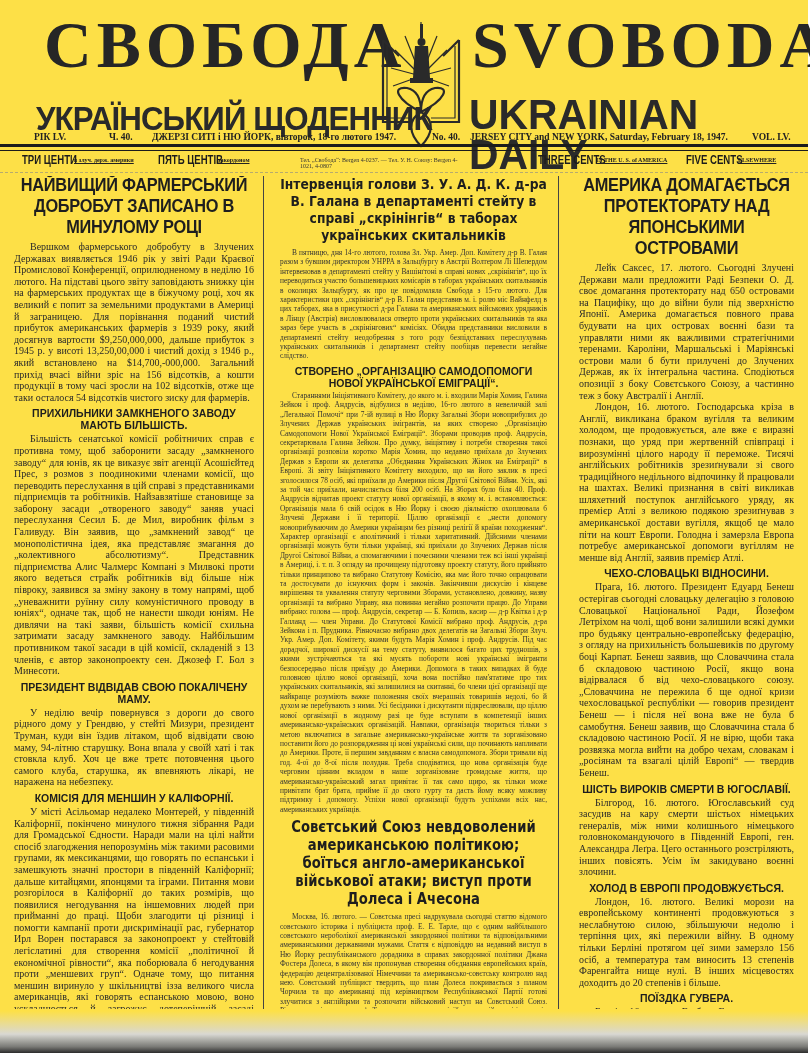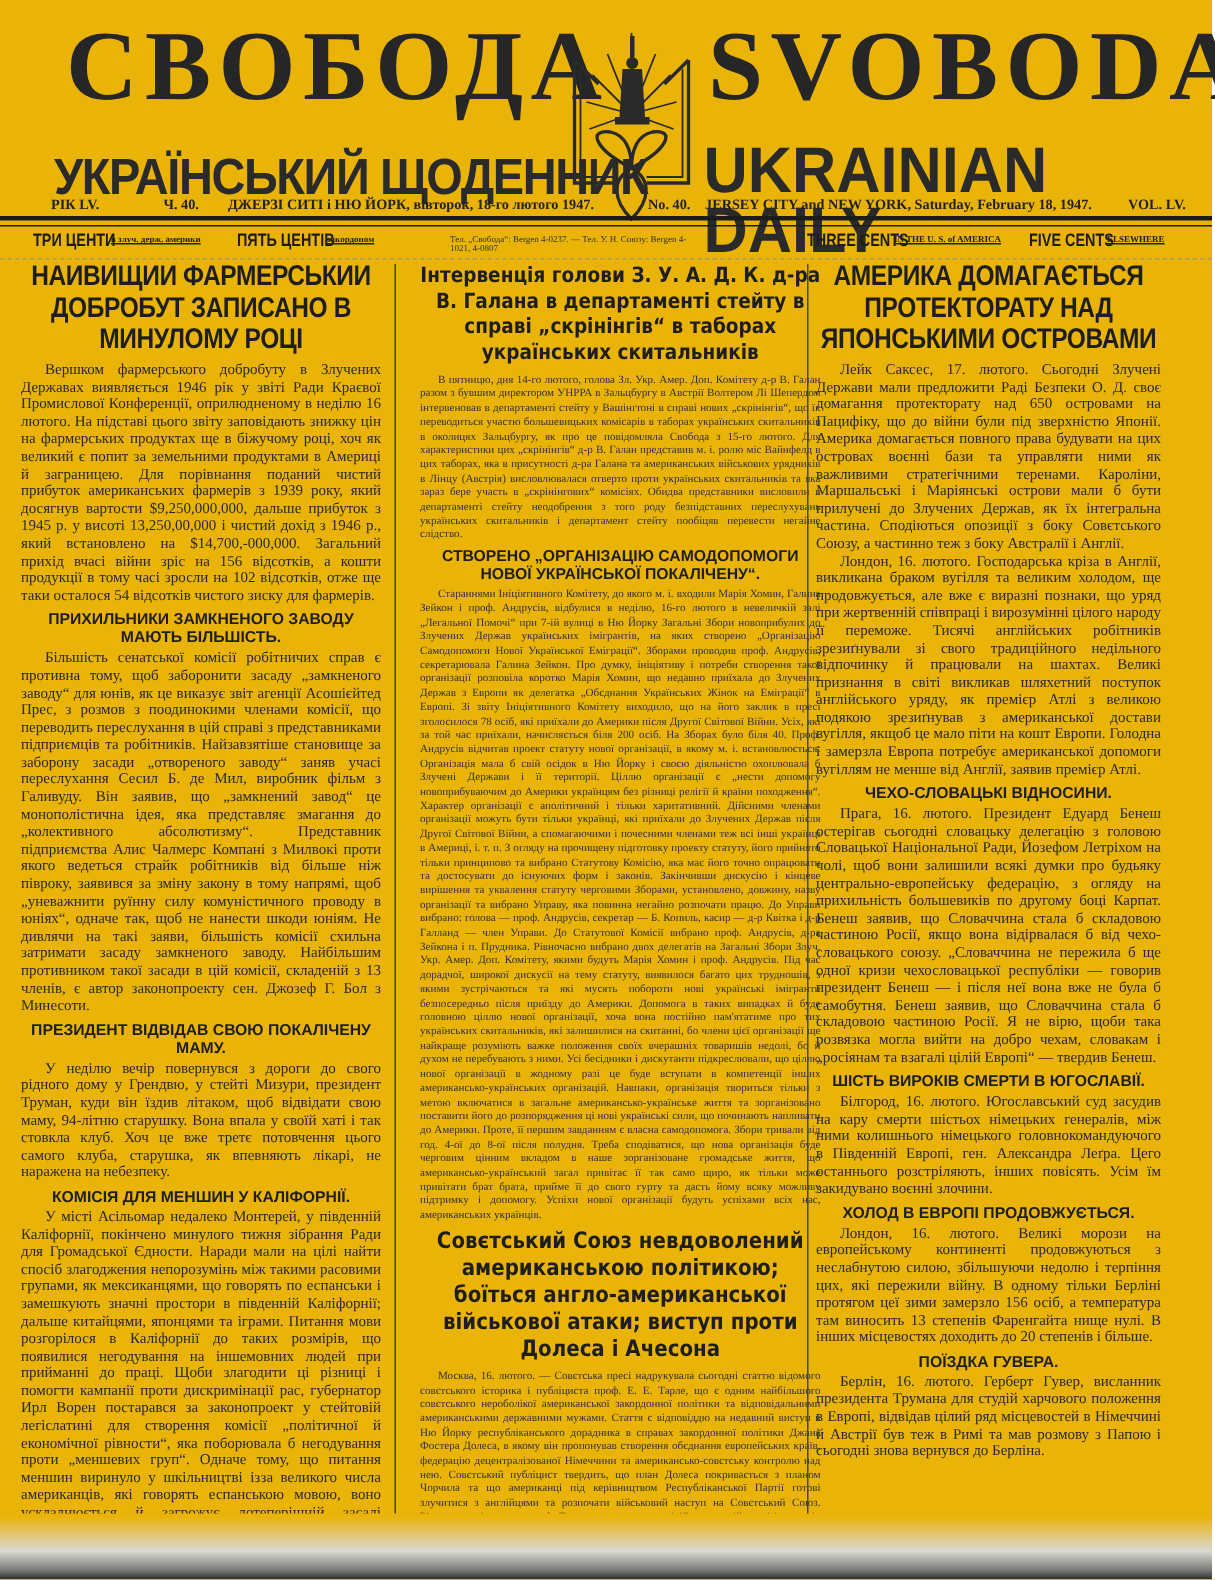--- a/index.html
+++ b/index.html
@@ -1,20 +1,20 @@
 <!DOCTYPE html>
 <html><head>
 <meta charset="utf-8">
 <style>
   * { box-sizing: border-box; margin: 0; padding: 0; }
   html, body { width: 810px; height: 1053px; background: #fff; overflow: hidden; }
   body { font-family: "Liberation Serif", serif; color: #1a1a1a; }
   .page {
     position: relative; width: 810px; height: 1053px;
-    background: #eab308;
+    background: #fde047;
     padding: 6px 8px 0 14px;
     border-right: 2px solid #fff;
   }
   .page::after {
     content: ""; position: absolute; left: 0; right: 0; bottom: 0; height: 42px;
     background: linear-gradient(to bottom, rgba(243,242,238,0) 0%, #d9d8d2 55%, #7a7a76 85%, #2b2b2b 100%);
     pointer-events: none;
   }
   
   .masthead { position: relative; height: 134px; }
@@ -46,21 +46,21 @@
   .price { position: absolute; top: 0; font-family: "Liberation Sans", sans-serif; font-weight: 700; font-size: 12px; transform: scaleX(0.8); transform-origin: left; color:#1c1c1c;}
   .price-small { position: absolute; top: 4px; font-size: 6px; font-weight: 700; text-decoration: underline; color:#222; }
   .phone { position: absolute; top: 4px; font-size: 6px; color:#333; }
   .rule-under-price { position: absolute; top: 172px; left: 0; right: 0; border-top: 1px dashed #888; opacity: .6; }
 
   
   .columns { position: absolute; top: 176px; left: 14px; right: 8px; bottom: 44px; }
   .col { position: absolute; top: 0; bottom: 0; overflow: hidden; }
   .col.left { left: 0; width: 244px; padding-right: 4px; }
   .col.mid { left: 249px; width: 300px; border-left: 1px solid #444; padding: 0 16px; }
-  .col.right { left: 524px; width: 236px; border-left: 1px solid #444; padding-left: 5px; }
+  .col.right { left: 544px; width: 236px; border-left: 1px solid #444; padding-left: 20px; }
 
   .headline-big {
     font-family: "Liberation Sans", sans-serif; font-weight: 700;
     font-size: 19px; line-height: 21px; text-align: center; letter-spacing: -0.3px;
     color: #1e1e1e; transform: scaleX(0.86); transform-origin: center; margin: -2px -18px 4px -18px;
   }
   .headline-mid {
     font-family: "DejaVu Sans", sans-serif; font-weight: 700;
     font-size: 14px; line-height: 17px; text-align: center; color:#1e1e1e;
     transform: scaleX(0.88); margin: 0 -20px 4px -20px;
@@ -157,21 +157,21 @@
 
       <div class="subhead">КОМІСІЯ ДЛЯ МЕНШИН У КАЛІФОРНІЇ.</div>
       <p class="body">У місті Асільомар недалеко Монтерей, у південній Каліфорнії, покінчено минулого тижня зібрання Ради для Громадської Єдности. Наради мали на цілі найти спосіб злагоджения непорозумінь між такими расовими групами, як мексиканцями, що говорять по еспанськи і замешкують значні простори в південній Каліфорнії; дальше китайцями, японцями та іграми. Питання мови розгорілося в Каліфорнії до таких розмірів, що появилися негодування на іншемовних людей при прийманні до праці. Щоби злагодити ці різниці і помогти кампанії проти дискримінації рас, губернатор Ирл Ворен постарався за законопроект у стейтовій легіслатині для створення комісії „політичної й економічної рівности“, яка поборювала б негодування проти „меншевих груп“. Одначе тому, що питання меншин виринуло у шкільництві ізза великого числа американців, які говорять еспанською мовою, воно ускладнюється й загрожує дотеперішній засаді одномовности у школах.</p>
 
     </div>
 
     <div class="col mid">
       <div class="headline-mid">Інтервенція голови З. У. А. Д. К. д-ра В. Галана в департаменті стейту в справі „скрінінгів“ в таборах українських скитальників</div>
       <p class="body small">В пятницю, дня 14-го лютого, голова Зл. Укр. Амер. Доп. Комітету д-р В. Галан разом з бувшим директором УНРРА в Зальцбургу в Австрії Волтером Лі Шепердом інтервеновав в департаменті стейту у Вашінґтоні в справі нових „скрінінгів“, що їх переводиться участю большевицьких комісарів в таборах українських скитальників в околицях Зальцбургу, як про це повідомляла Свобода з 15-го лютого. Для характеристики цих „скрінінгів“ д-р В. Галан представив м. і. ролю міс Вайнфелд в цих таборах, яка в присутності д-ра Галана та американських військових урядників в Лінцу (Австрія) висловлювалася отверто проти українських скитальників та яка зараз бере участь в „скрінінгових“ комісіях. Обидва представники висловили в департаменті стейту неодобрення з того роду безпідставних переслухувань українських скитальників і департамент стейту пообіцяв перевести негайне слідство.</p>
 
-      <div class="subhead">СТВОРЕНО „ОРГАНІЗАЦІЮ САМОДОПОМОГИ НОВОЇ УКРАЇНСЬКОЇ ПОКАЛІЧЕНУ“.</div>
+      <div class="subhead">СТВОРЕНО „ОРГАНІЗАЦІЮ САМОДОПОМОГИ НОВОЇ УКРАЇНСЬКОЇ ЕМІГРАЦІЇ“.</div>
       <p class="body small">Стараннями Ініціятивного Комітету, до якого м. і. входили Марія Хомин, Галина Зейкон і проф. Андрусів, відбулися в неділю, 16-го лютого в невеличкій залі „Легальної Помочі“ при 7-ій вулиці в Ню Йорку Загальні Збори новоприбулих до Злучених Держав українських імігрантів, на яких створено „Організацію Самодопомоги Нової Української Еміграції“. Зборами проводив проф. Андрусів, секретарювала Галина Зейкон. Про думку, ініціятиву і потреби створення такої організації розповіла коротко Марія Хомин, що недавно приїхала до Злучених Держав з Европи як делегатка „Обєднання Українських Жінок на Еміграції“ в Европі. Зі звіту Ініціятивного Комітету виходило, що на його заклик в пресі зголосилося 78 осіб, які приїхали до Америки після Другої Світової Війни. Усіх, які за той час приїхали, начисляється біля 200 осіб. На Зборах було біля 40. Проф. Андрусів відчитав проект статуту нової організації, в якому м. і. встановлюється: Організація мала б свій осідок в Ню Йорку і своєю діяльністю охоплювала б Злучені Держави і її території. Ціллю організації є „нести допомогу новоприбуваючим до Америки українцям без різниці релігії й країни походження“. Характер організації є аполітичний і тільки харитативний. Дійсними членами організації можуть бути тільки українці, які приїхали до Злучених Держав після Другої Світової Війни, а спомагаючими і почесними членами теж всі інші українці в Америці, і. т. п. З огляду на прочищену підготовку проекту статуту, його прийнято тільки принципово та вибрано Статутову Комісію, яка має його точно опрацювати та достосувати до існуючих форм і законів. Закінчивши дискусію і кінцеве вирішення та уквалення статуту черговими Зборами, установлено, довжину, назву організації та вибрано Управу, яка повинна негайно розпочати працю. До Управи вибрано: голова — проф. Андрусів, секретар — Б. Копиль, касир — д-р Квітка і д-р Галланд — член Управи. До Статутової Комісії вибрано проф. Андрусів, д-ра Зейкона і п. Прудника. Рівночасно вибрано двох делегатів на Загальні Збори Злуч. Укр. Амер. Доп. Комітету, якими будуть Марія Хомин і проф. Андрусів. Під час дорадчої, широкої дискусії на тему статуту, виявилося багато цих трудношів, з якими зустрічаються та які мусять побороти нові українські імігранти безпосередньо після приїзду до Америки. Допомога в таких випадках й буде головною ціллю нової організації, хоча вона постійно пам'ятатиме про тих українських скитальників, які залишилися на скитанні, бо члени цієї організації ще найкраще розуміють важке положення своїх вчерашніх товаришів недолі, бо й духом не перебувають з ними. Усі бесідники і дискутанти підкреслювали, що ціллю нової організації в жодному разі це буде вступати в компетенції інших американсько-українських організацій. Навпаки, організація твориться тільки з метою включатися в загальне американсько-українське життя та зорганізовано поставити його до розпорядження ці нові українські сили, що починають напливати до Америки. Проте, її першим завданням є власна самодопомога. Збори тривали від год. 4-ої до 8-ої після полудня. Треба сподіватися, що нова організація буде черговим цінним вкладом в наше зорганізоване громадське життя, що американсько-український загал привітає її так само щиро, як тільки може привітати брат брата, прийме її до свого гурту та дасть йому всяку можливу підтримку і допомогу. Успіхи нової організації будуть успіхами всіх нас, американських українців.</p>
 
       <div class="sep"></div>
       <div class="headline-mid" style="font-size:15px; line-height:18px;">Совєтський Союз невдоволений американською політикою; боїться англо-американської військової атаки; виступ проти Долеса і Ачесона</div>
       <p class="body small">Москва, 16. лютого. — Совєтська пресі надрукувала сьогодні статтю відомого совєтського історика і публіциста проф. Е. Е. Тарле, що є одним найбільшого совєтського нероболікої американської закордонної політики та відповідальними американськими державними мужами. Стаття є відповіддю на недавний виступ в Ню Йорку республіканського дорадника в справах закордонної політики Джана Фостера Долеса, в якому він пропонував створення обєднання европейських країв, федерацію децентралізованої Німеччини та американсько-совєтську контролю над нею. Совєтський публіцист твердить, що план Долеса покривається з планом Чорчила та що американці під керівництвом Республіканської Партії готові злучитися з англійцями та розпочати військовий наступ на Совєтський Союз. Рівночасно зі статтею проф. Тарле проголошено в цілій совєтській пресі і по радіо ноту совєтського міністра закордонних справ, передану минулої пятниці американському амбасадорові в Москві з протестом проти заяви американського підсекретаря стейту Діна Ачесона в Конгресі, що совєтська політика є „агресивна і експанзіоністична“. Совєтське заменшення американською закордонною політикою висувається на чоло усіх інших подій. Рішучі виступи американських державних мужів з одного боку, а совєтська реакція й подібні совєтські виступи з другого, набирають окремого значення у звязку з незабаром вже конференцією Ради закордонних Міністрів Чотирьох Потуг в Москві.</p>
 
     </div>
 
     <div class="col right">
       <div class="headline-big">АМЕРИКА ДОМАГАЄТЬСЯ ПРОТЕКТОРАТУ НАД ЯПОНСЬКИМИ ОСТРОВАМИ</div>

